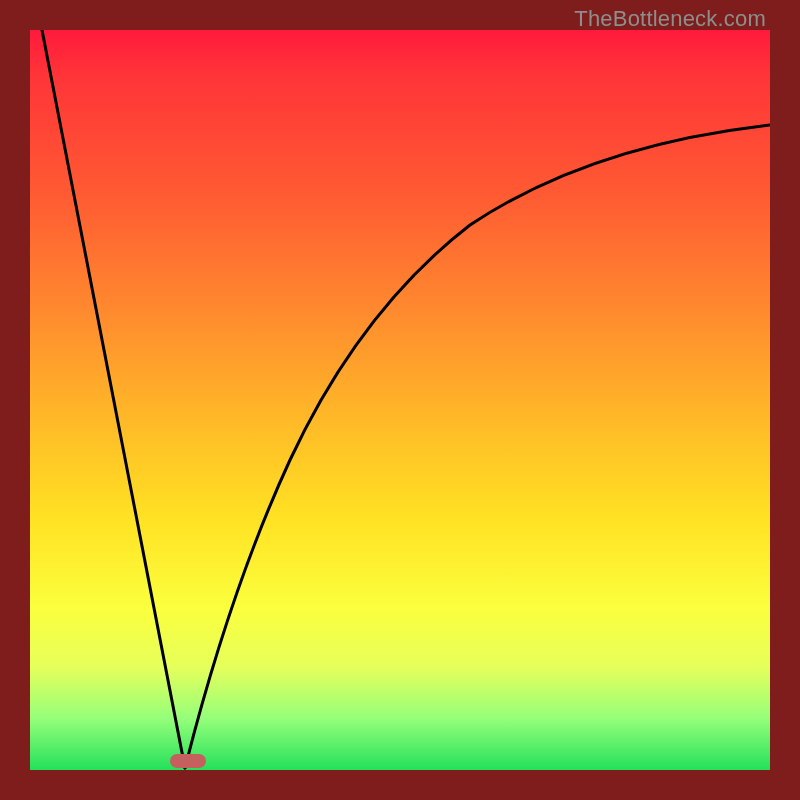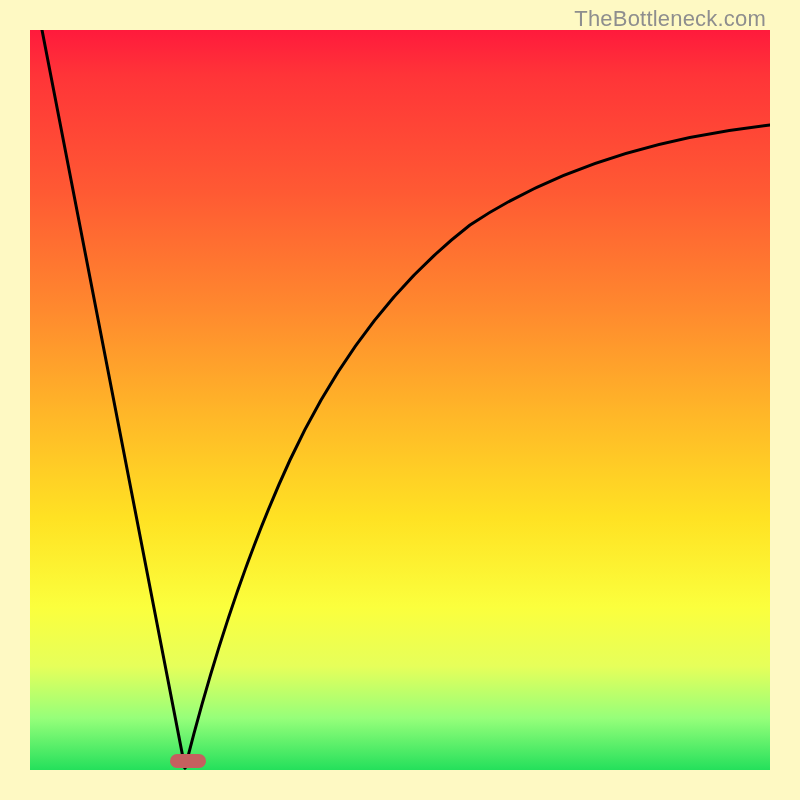--- a/index.html
+++ b/index.html
@@ -8,21 +8,21 @@
     width: 800px;
     height: 800px;
     overflow: hidden;
     background: #000;
     font-family: Arial, Helvetica, sans-serif;
   }
   .frame {
     position: relative;
     width: 800px;
     height: 800px;
-    background: #fef9c3;
+    background: #7f1d1d;
   }
   .plot-area {
     position: absolute;
     left: 30px;
     top: 30px;
     width: 740px;
     height: 740px;
     
     background: linear-gradient(to bottom,
       #ff1a3c 0%,

